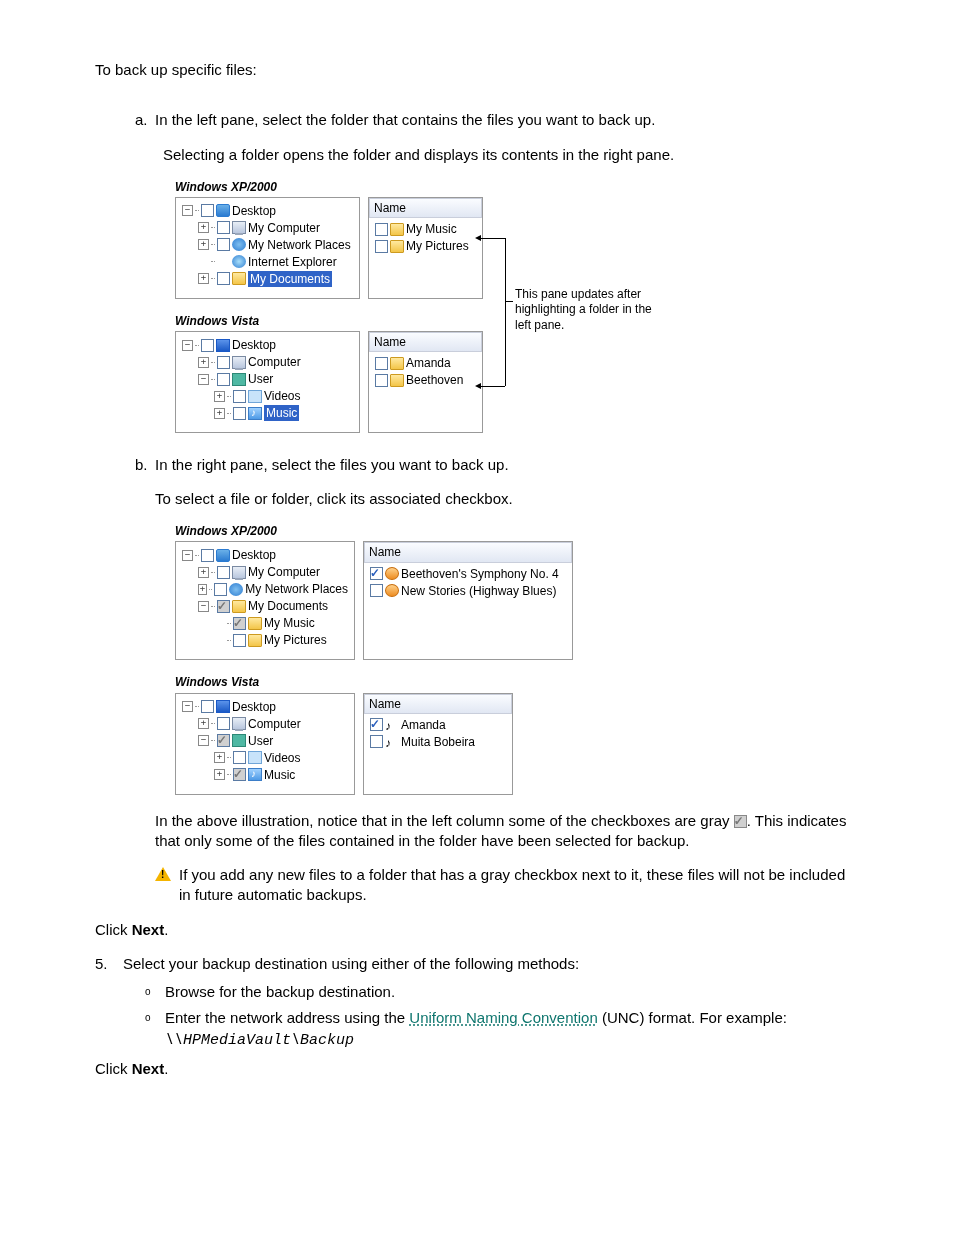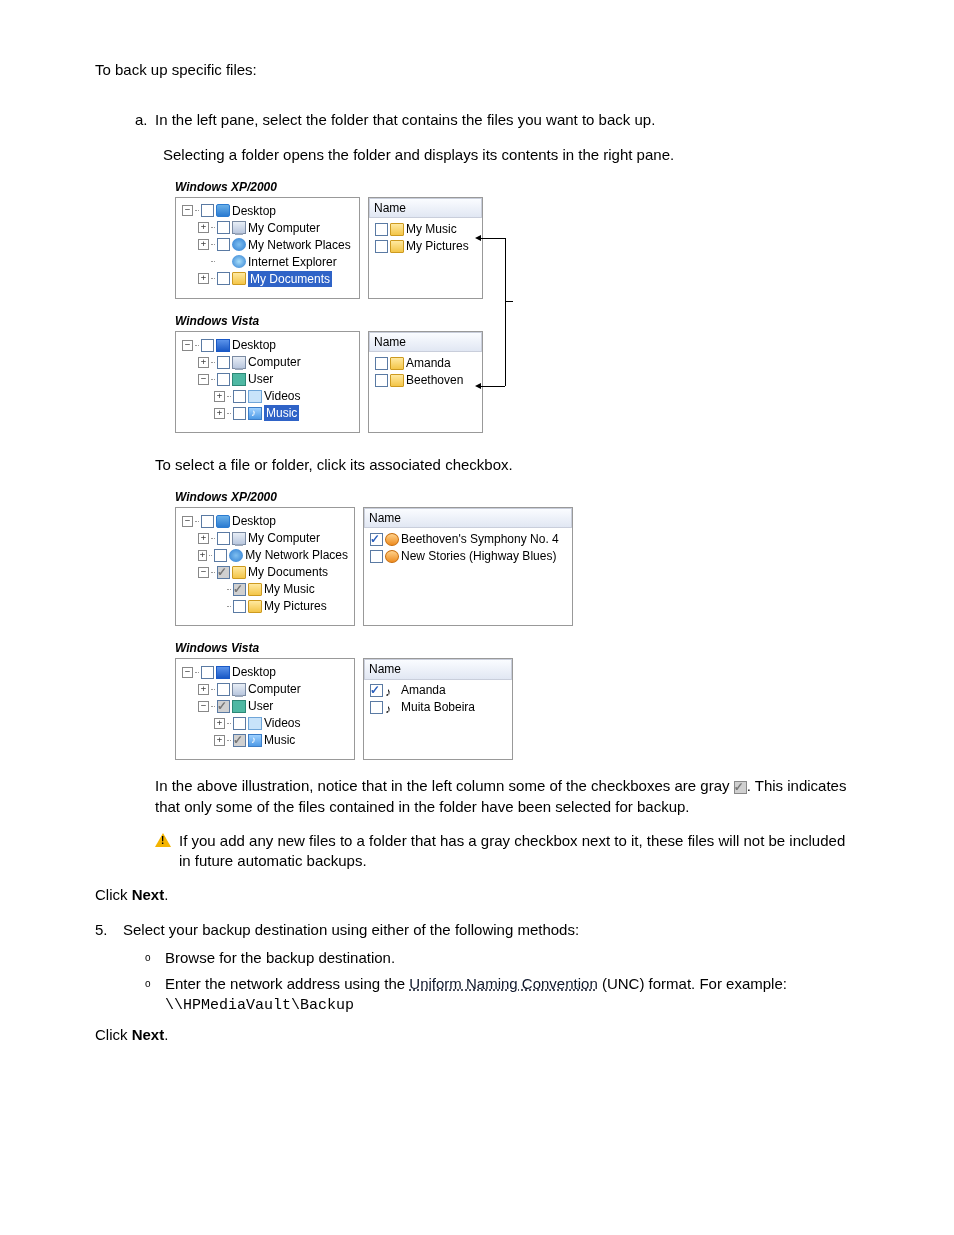--- a/index.html
+++ b/index.html
@@ -70,22 +70,22 @@
   .warn-icon { display:inline-block; width:0;height:0;border-left:8px solid transparent;border-right:8px solid transparent;border-bottom:14px solid #f4b400;position:relative;vertical-align:middle;margin-right:4px;}
   .warn-icon::after { content:"!"; position:absolute; left:-2px; top:1px; font-size:10px; font-weight:bold; color:#000;}
   .cb-inline { display:inline-block; width:11px; height:11px; border:1px solid #888; background:#d0d0d0; position:relative; vertical-align:middle;}
   .cb-inline::after { content:"✓"; position:absolute; top:-3px; left:-1px; font-size:12px; color:#777; font-weight:bold;}
   ol.main { list-style:none; padding-left:0; margin:0;}
   ol.main > li { margin-bottom:14px; position:relative; padding-left:28px;}
   ol.main > li > .num { position:absolute; left:0; }
   .circ-list { list-style:none; padding-left:28px; margin:8px 0;}
   .circ-list li { position:relative; padding-left:14px; margin-bottom:6px;}
   .circ-list li::before { content:"o"; position:absolute; left:-6px; top:3px; font-size:10px;}
-  .link { color:#0f172a; text-decoration:underline; text-decoration-style:dotted;}
-  .mono { font-family:"Courier New", monospace;}
+  .link { color:#0f766e; text-decoration:underline; text-decoration-style:dotted;}
+  .mono { font-family:"Courier New", monospace;font-style:italic;}
 </style>
 </head>
 <body>
 
 <div class="intro">To back up specific files:</div>
 
 <div class="sublist">
 
   <div>
     <div class="para"><span class="item-marker">a.</span><span>In the left pane, select the folder that contains the files you want to back up.</span></div>
@@ -199,29 +199,31 @@
             </div>
           <div class="tnode">
               <span class="cb"></span>
               <span class="ico ico-folder"></span>
               <span>Beethoven</span>
             </div>
         </div>
       </div>
     </div>
 
+    <div class="annotation" style="top:108px; left:340px;">This pane updates after highlighting a folder in the left pane.</div>
     <div class="arrow-line" style="top:59px;left:306px;width:24px;"></div>
     <div class="arrow-line" style="top:59px;left:330px;width:1px;height:148px;"></div>
     <div class="arrow-line" style="top:207px;left:306px;width:24px;"></div>
     <div class="arrow-head" style="top:56px;left:300px;"></div>
     <div class="arrow-head" style="top:204px;left:300px;"></div>
     <div class="arrow-line" style="top:122px;left:330px;width:8px;"></div>
   </div>
 
   <div>
+    <div class="para"><span class="item-marker">b.</span><span>In the right pane, select the files you want to back up.</span></div>
     <div class="para" style="margin-left:20px;">To select a file or folder, click its associated checkbox.</div>
   </div>
 
   <div class="figure-block">
     <div style="width:400px;">
       <div class="fig-title">Windows XP/2000</div>
       <div class="pane-row">
         <div class="pane pane-left-wide">
           <div class="tnode">
               <span class="expander">−</span>

